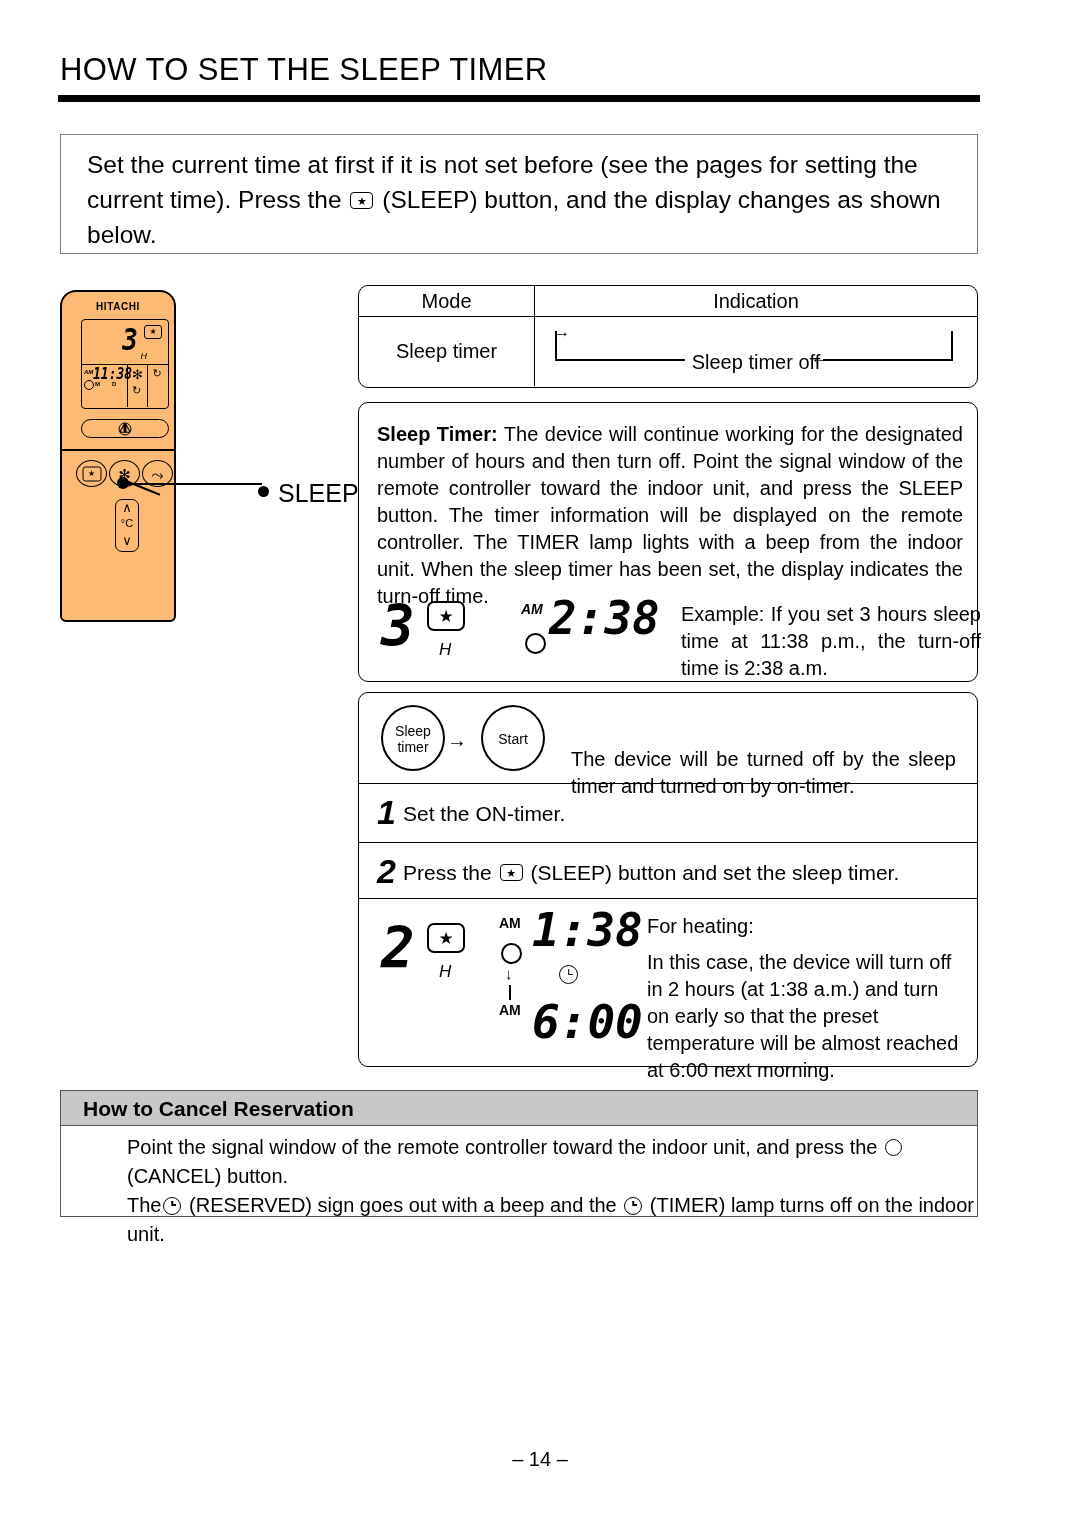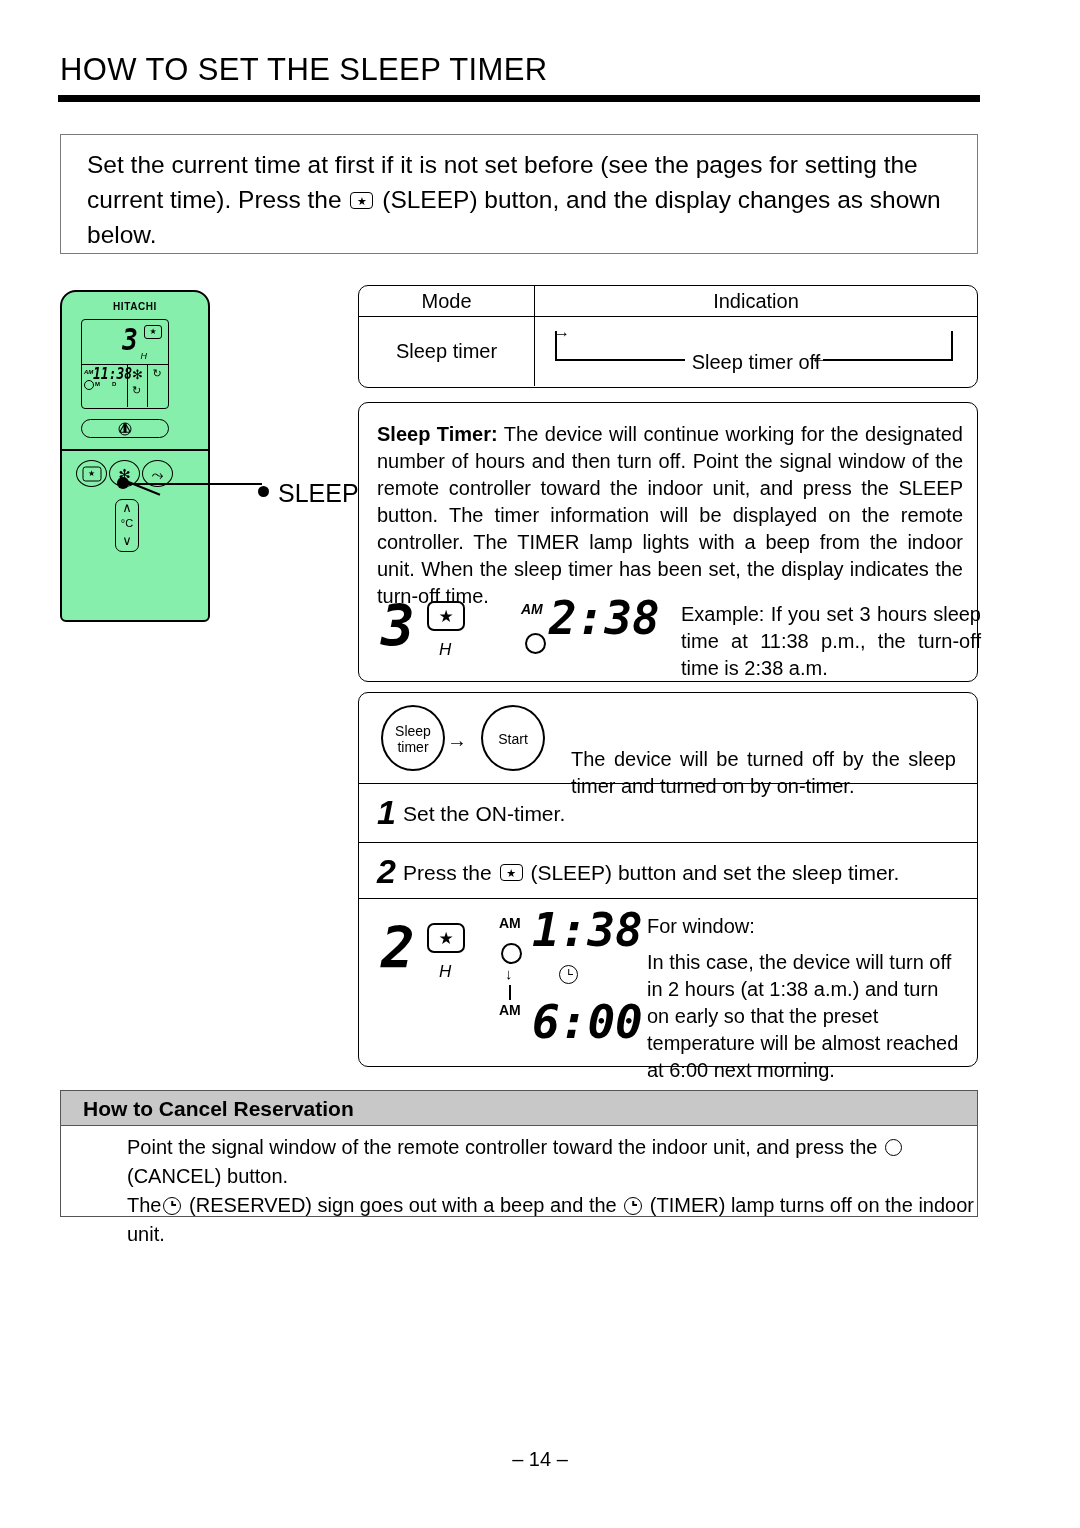--- a/index.html
+++ b/index.html
@@ -108,26 +108,26 @@
     width: 4px;
     height: 1.5px;
     background: #000;
   }
 
   
   #remote {
     position: absolute;
     left: 60px;
     top: 290px;
-    width: 150px;
+    width: 116px;
     height: 332px;
     border: 2px solid #000;
     border-radius: 16px 16px 6px 6px;
     box-sizing: border-box;
-    background: #86efac;
+    background: #fdba74;
   }
   #remote-brand {
     position: absolute;
     left: 0;
     top: 9px;
     width: 100%;
     text-align: center;
     font-size: 10px;
     font-weight: bold;
     letter-spacing: 0.6px;
@@ -976,21 +976,21 @@
     <div id="ht-starbox"></div>
     <div id="ht-h">H</div>
     <div id="ht-am1">AM</div>
     <div id="ht-time1" class="bigseg">1:38</div>
     <div id="ht-circ"></div>
     <div id="ht-down">↓</div>
     <div id="ht-bar"></div>
     <div id="ht-clock"></div>
     <div id="ht-am2">AM</div>
     <div id="ht-time2" class="bigseg">6:00</div>
-    <div id="ht-title">For window:</div>
+    <div id="ht-title">For heating:</div>
     <div id="ht-body">In this case, the device will turn off in 2 hours (at 1:38 a.m.) and turn on early so that the preset temperature will be almost reached at 6:00 next morning.</div>
   </div>
 </div>
 
 <div id="cancel-box">
   <div id="cancel-head">
     <div id="cancel-head-label">How to Cancel Reservation</div>
   </div>
   <div id="cancel-body">
     <div>

